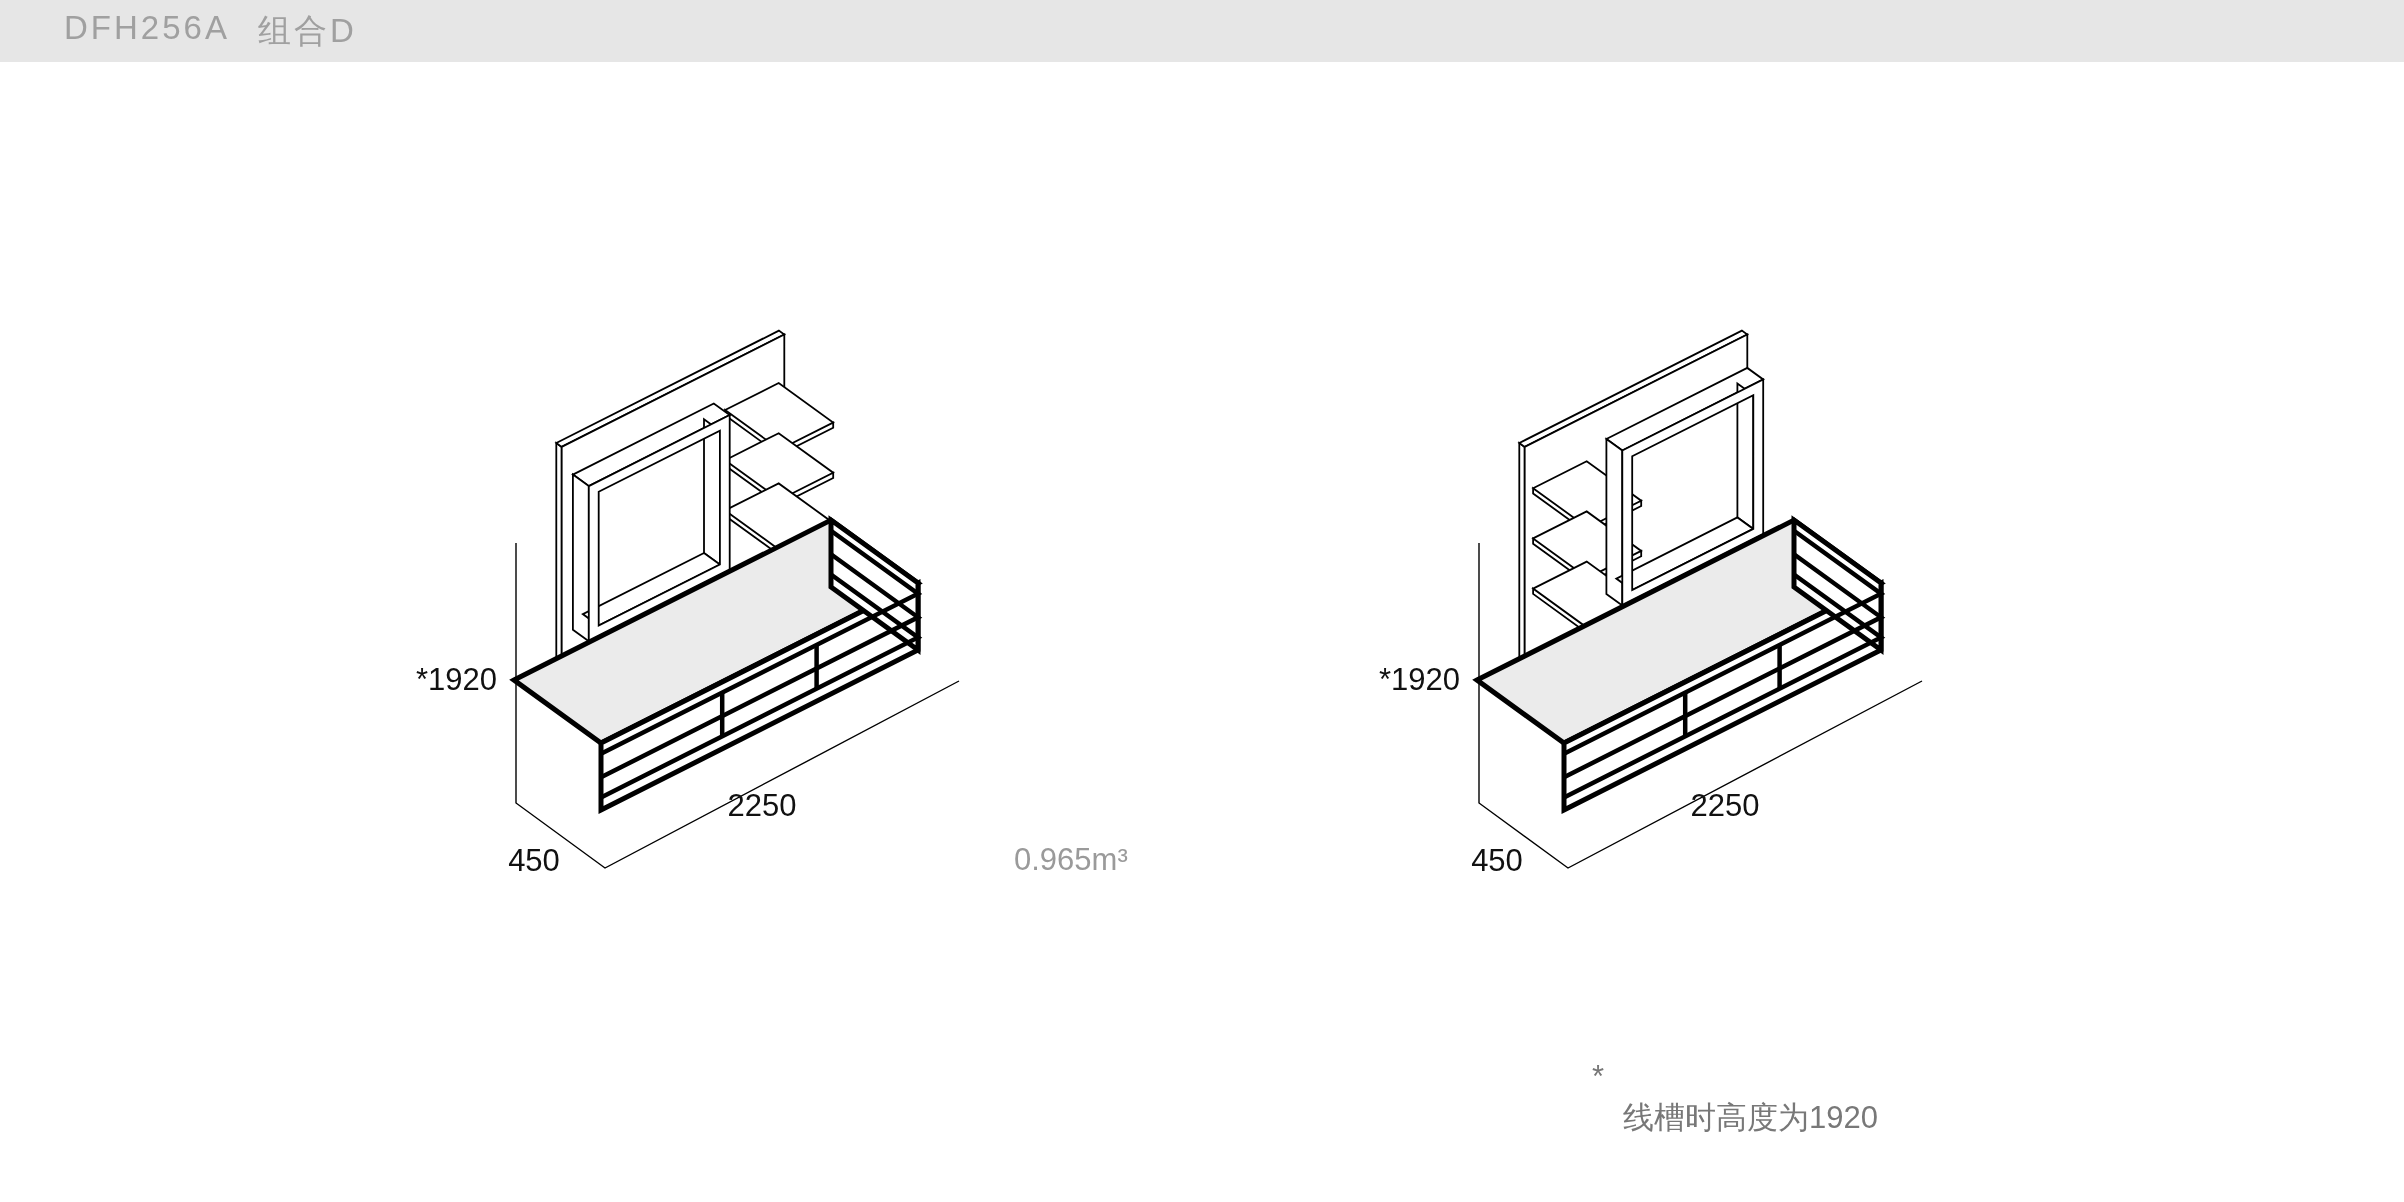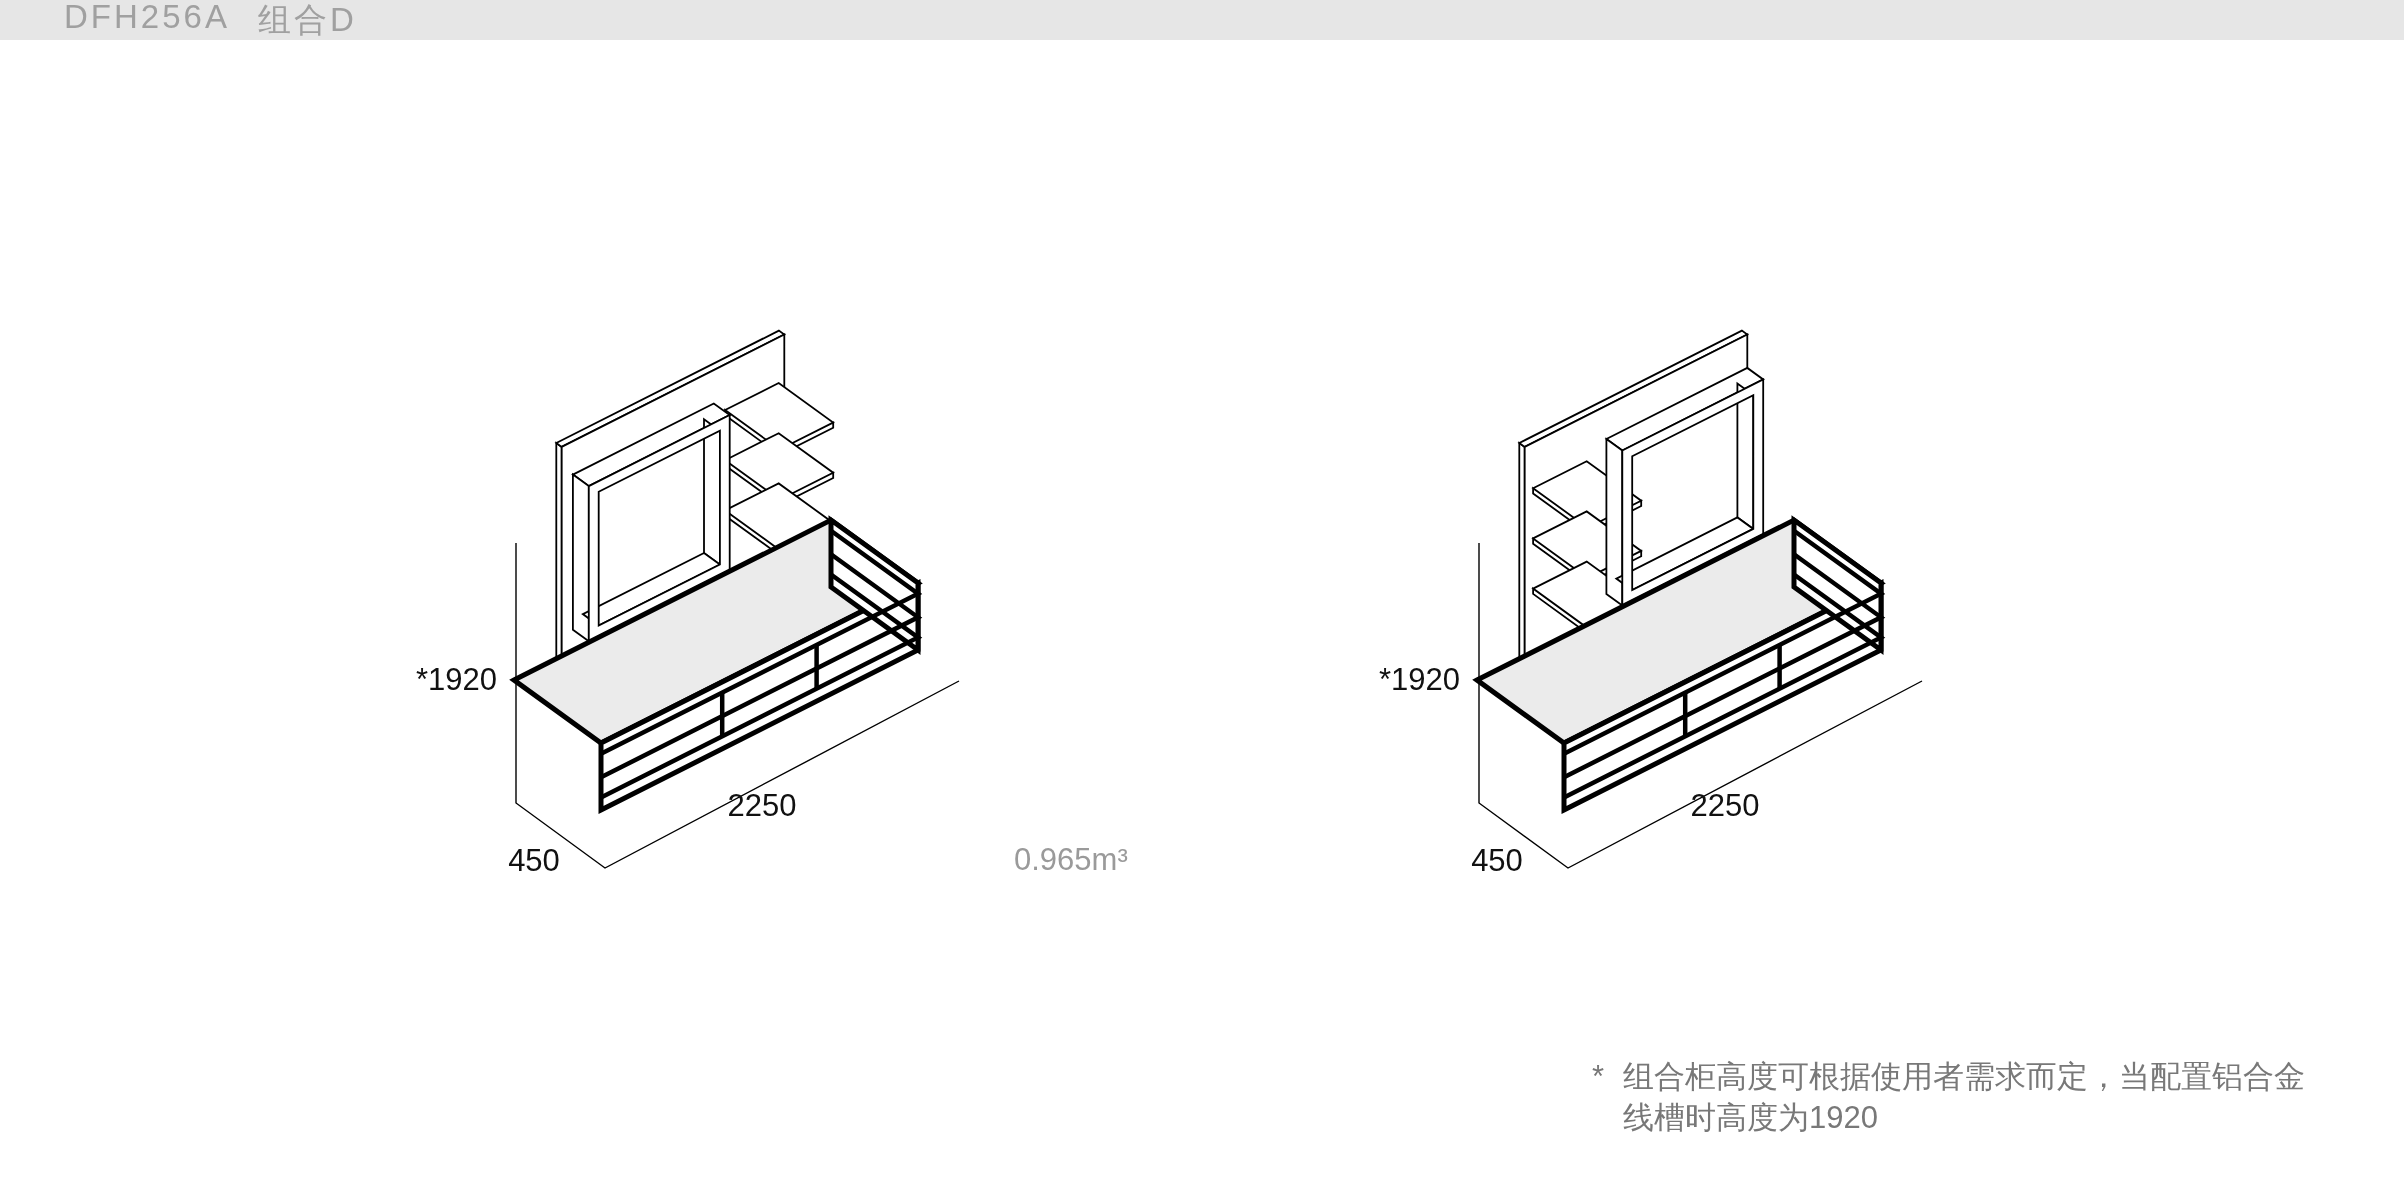--- a/index.html
+++ b/index.html
@@ -5,21 +5,21 @@
   html,body{margin:0;padding:0;background:#fff;}
   .page{
     position:relative;
     width:2404px;height:1202px;
     background:#fff;
     font-family:"Liberation Sans","DejaVu Sans",sans-serif;
     overflow:hidden;
   }
   .header-bar{
     position:absolute;left:0;top:0;
-    width:2404px;height:40px;
+    width:2404px;height:62px;
     background:#e6e6e6;
     display:flex;align-items:center;
   }
   .header-title{
     margin-left:64px;
     font-size:33px;
     letter-spacing:3px;
     color:#a0a0a0;
     display:flex;gap:28px;
     white-space:nowrap;
@@ -148,18 +148,18 @@
 
       <text class="dim" x="1460" y="690" text-anchor="end">*1920</text>
       <text class="dim" x="1497" y="871" text-anchor="middle">450</text>
       <text class="dim" x="1725" y="816" text-anchor="middle">2250</text>
     </g>
   </svg>
 
   <div class="footnote">
     <span class="marker">*</span>
     <span class="fn-text">
-      <span>组合柜高度可根据使用者需求而定，当配置铝合金</span><br>
+      <br>
       <span>线槽时高度为1920</span>
     </span>
   </div>
 
 </div>
 
 </body></html>

